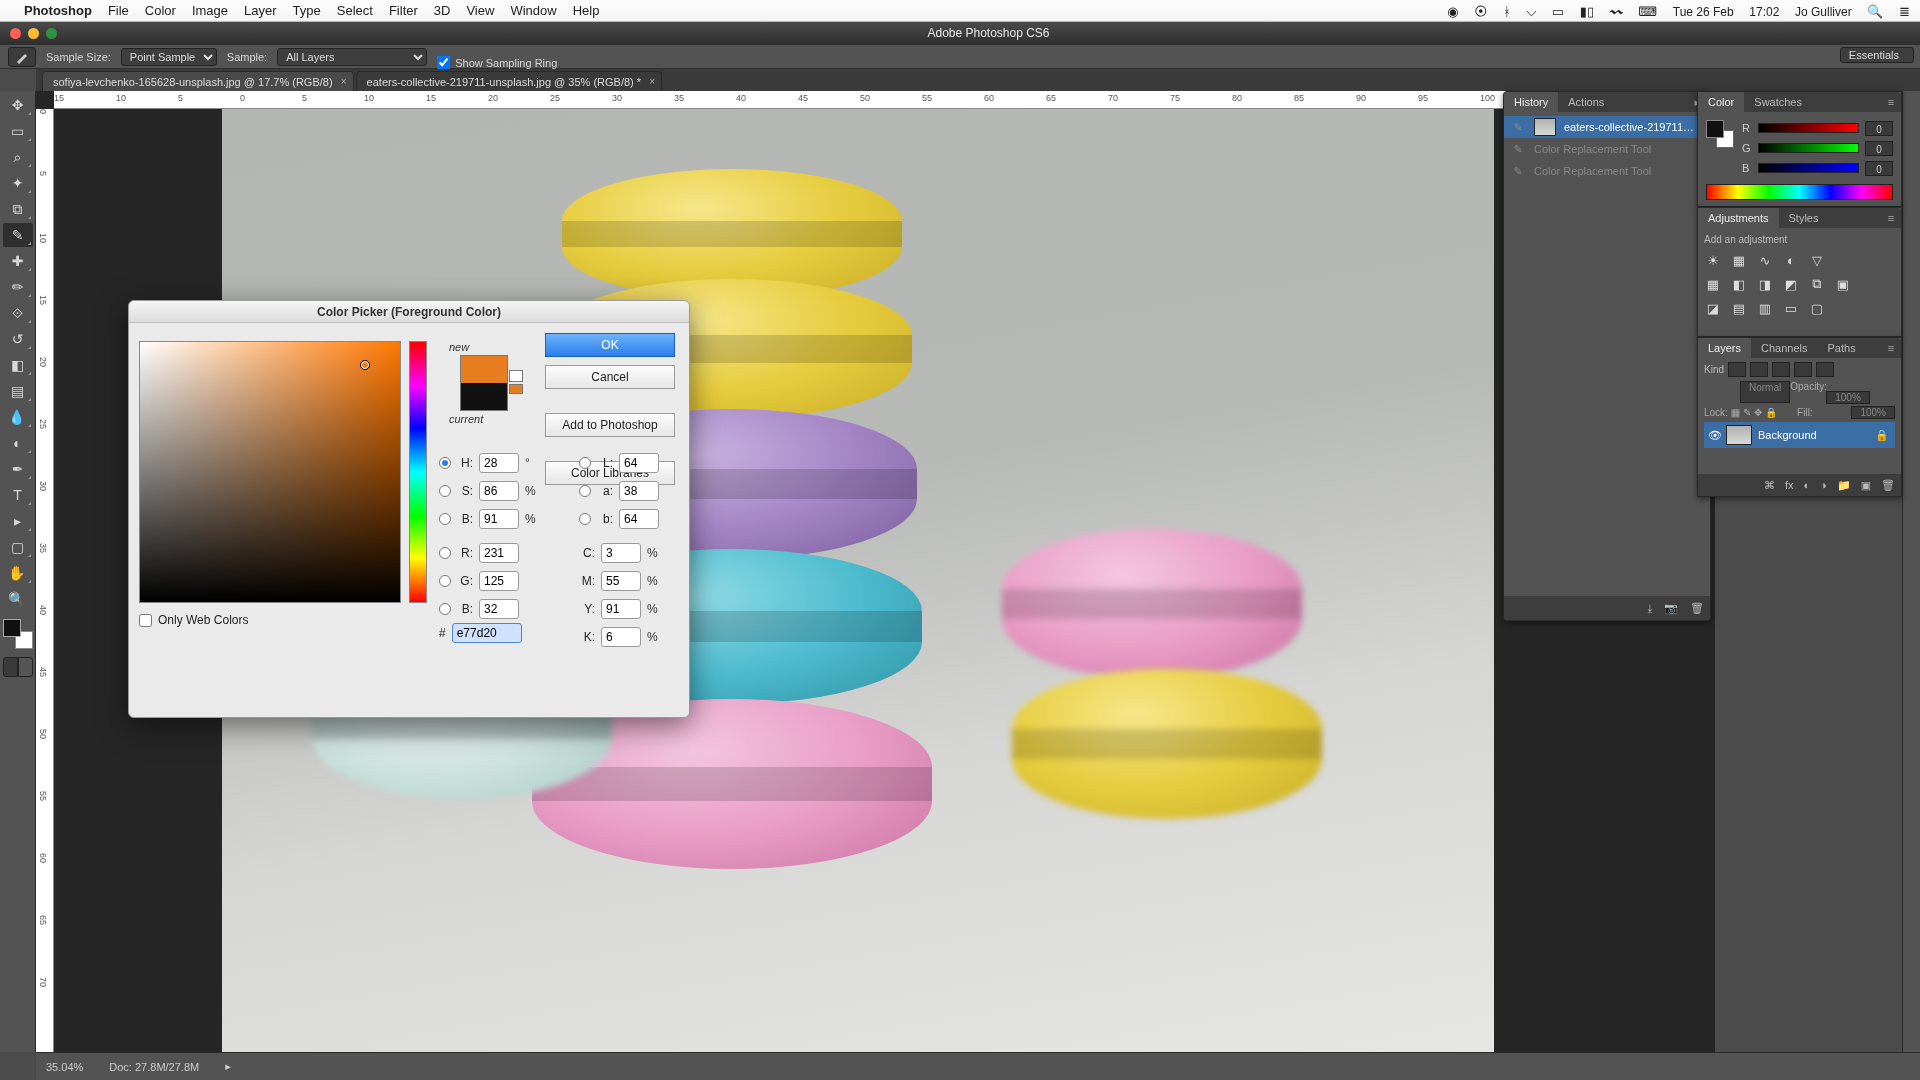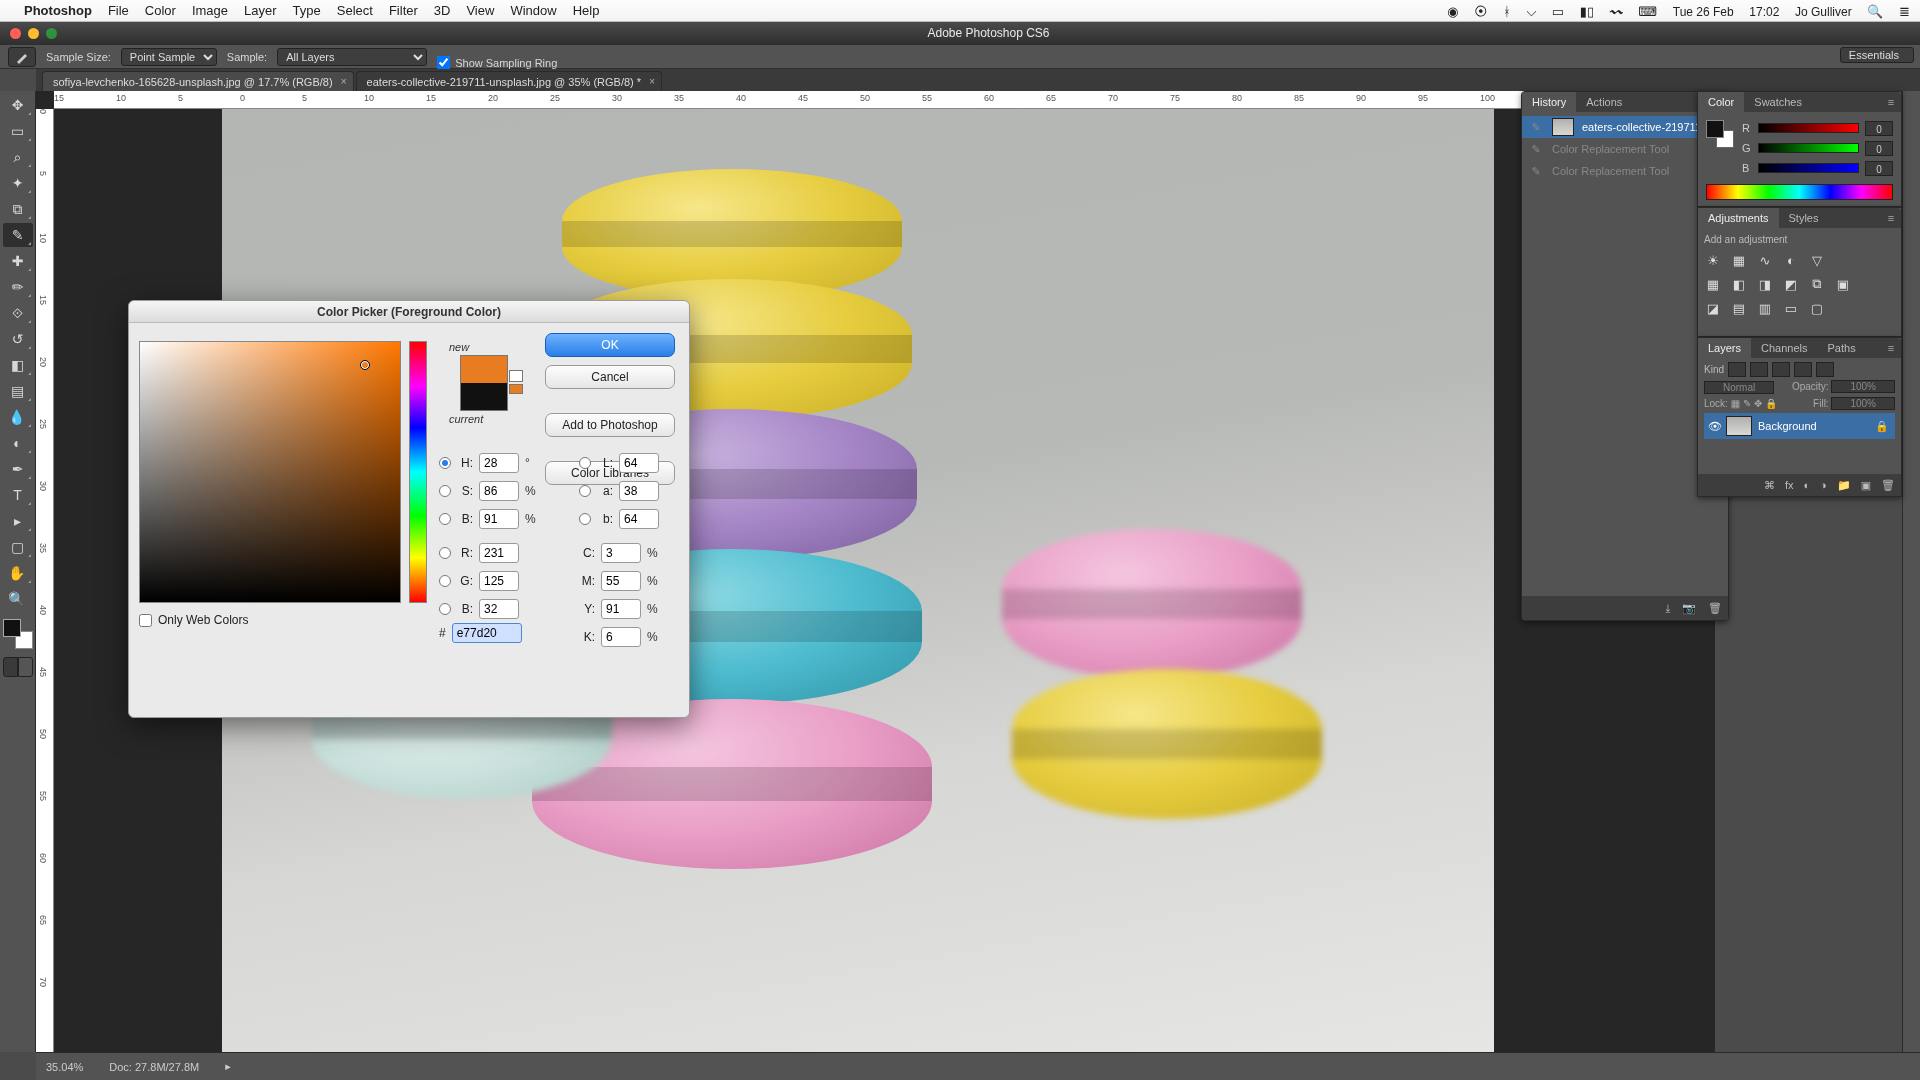--- a/index.html
+++ b/index.html
@@ -59,21 +59,21 @@
 .statusbar { position:absolute; left:36px; right:0; bottom:0; height:28px; background:#535353; border-top:1px solid #2a2a2a; display:flex; align-items:center; color:#ccc; font-size:11px; padding:0 10px; gap:26px; }
 
 .right-dock { position:absolute; top:91px; right:0; width:18px; bottom:28px; background:#535353; border-left:1px solid #2a2a2a; }
 
 .panel { background:#535353; border:1px solid #292929; border-radius:4px; box-shadow:0 2px 6px rgba(0,0,0,.5); position:absolute; color:#ccc; font-size:11px; }
 .panel .ptabs { height:20px; background:#3d3d3d; display:flex; align-items:stretch; border-radius:4px 4px 0 0; }
 .panel .ptabs .pt { padding:0 10px; display:flex; align-items:center; color:#bbb; cursor:default; }
 .panel .ptabs .pt.on { background:#535353; color:#eee; }
 .panel .ptabs .menu { margin-left:auto; width:20px; display:flex; align-items:center; justify-content:center; color:#aaa; }
 
-.history-panel { top:91px; right:191px; width:208px; height:530px; }
+.history-panel { top:91px; right:209px; width:208px; height:530px; }
 .history-panel .body { padding:4px 0; }
 .history-panel .hrow { display:flex; align-items:center; height:22px; padding:0 6px; gap:8px; }
 .history-panel .hrow.sel { background:#3b6ea5; color:#fff; }
 .history-panel .thumb { width:22px; height:18px; background:linear-gradient(#b0b0ae,#d8d8d4); border:1px solid #222; }
 .history-panel .ico { width:16px; text-align:center; color:#888; }
 .history-panel .footer { position:absolute; bottom:0; left:0; right:0; height:24px; background:#3d3d3d; display:flex; justify-content:flex-end; align-items:center; padding:0 6px; gap:12px; color:#bbb; border-radius:0 0 4px 4px; }
 
 .iconstrip { position:absolute; top:91px; right:181px; width:24px; background:#3d3d3d; border:1px solid #262626; border-radius:3px; padding:4px 0; display:flex; flex-direction:column; align-items:center; gap:14px; color:#ccc; font-size:14px; }
 
 .color-panel { top:91px; right:18px; width:205px; height:116px; border-radius:0; }
@@ -93,42 +93,42 @@
 .adj-panel .body { padding:6px; }
 .adj-panel .hint { font-size:10px; color:#bbb; margin-bottom:6px; }
 .adj-panel .irow { display:flex; gap:8px; margin-bottom:6px; justify-content:flex-start; }
 .adj-panel .irow span { width:18px; height:18px; display:flex; align-items:center; justify-content:center; color:#ddd; font-size:13px; }
 
 .layers-panel { top:337px; right:18px; width:205px; height:160px; border-radius:0; }
 .layers-panel .body { padding:4px 6px; }
 .layers-panel .filter { display:flex; gap:4px; margin-bottom:4px; align-items:center; }
 .layers-panel .filter .chip { width:18px; height:15px; background:#3a3a3a; border:1px solid #222; }
 .layers-panel .props { display:flex; justify-content:space-between; margin-bottom:4px; font-size:10px; color:#aaa; }
-.layers-panel .props span.v { background:#3a3a3a; border:1px solid #222; padding:0 18px; color:#888; }
+.layers-panel .props span.v { background:#3a3a3a; border:1px solid #222; padding:0 8px; color:#888;margin-left:36px; }
 .layers-panel .lrow { display:flex; align-items:center; height:26px; background:#3b6ea5; color:#fff; margin-top:4px; }
 .layers-panel .lrow .eye { width:22px; text-align:center; }
 .layers-panel .lrow .thumb { width:26px; height:20px; background:linear-gradient(#b0b0ae,#d8d8d4); border:1px solid #222; margin-right:6px; }
 .layers-panel .lrow .lock { margin-left:auto; margin-right:6px; }
 .layers-panel .footer { position:absolute; bottom:0; left:0; right:0; height:22px; background:#3d3d3d; display:flex; justify-content:flex-end; align-items:center; gap:10px; padding:0 6px; color:#bbb; font-size:11px; }
 
 
 .dialog { position:absolute; top:300px; left:128px; width:562px; height:418px; background:#eaeaea; border:1px solid #9a9a9a; border-radius:6px; box-shadow:0 8px 30px rgba(0,0,0,.5); color:#222; font-size:12px; }
 .dialog .titlebar { height:22px; background:linear-gradient(#f5f5f5,#dcdcdc); border-radius:6px 6px 0 0; display:flex; align-items:center; justify-content:center; font-size:12px; color:#333; border-bottom:1px solid #bcbcbc;font-weight:bold; }
 .dialog .content { position:relative; padding:14px; height:calc(100% - 22px); }
 .satval { position:absolute; top:18px; left:10px; width:262px; height:262px; background:linear-gradient(to top, #000, rgba(0,0,0,0)), linear-gradient(to right, #fff, rgba(255,255,255,0)), #ff7700; border:1px solid #888; }
 .satval .marker { position:absolute; width:10px; height:10px; border:1px solid #000; border-radius:50%; box-shadow:0 0 0 1px #fff inset; }
 .huebar { position:absolute; top:18px; left:280px; width:18px; height:262px; border:1px solid #888; background:linear-gradient(to bottom,#ff0000 0%,#ff00ff 17%,#0000ff 33%,#00ffff 50%,#00ff00 67%,#ffff00 83%,#ff0000 100%); }
 .newcur { position:absolute; top:18px; left:320px; width:70px; text-align:left;font-style:italic; }
 .newcur .box { width:48px; height:56px; margin:2px auto; border:1px solid #777; }
 .newcur .box .n{height:50%;background:#e77d20;} .newcur .box .c{height:50%;background:#111;}
 .newcur .lbl { font-size:11px; color:#333; }
 .webwarn { position:absolute; top:47px; left:380px; width:16px; height:16px; }
 .webwarn .w1{width:14px;height:12px;background:#fff;border:1px solid #777;} .webwarn .w2{width:14px;height:10px;background:#e77d20;border:1px solid #777;margin-top:2px;}
 .buttons { position:absolute; top:10px; right:14px; width:130px; display:flex; flex-direction:column; gap:8px; }
-.buttons button { height:24px; border-radius:7px; border:1px solid #9a9a9a; background:linear-gradient(#fdfdfd,#e6e6e6); font-size:12px; color:#222; }
+.buttons button { height:24px; border-radius:0; border:1px solid #9a9a9a; background:linear-gradient(#fdfdfd,#e6e6e6); font-size:12px; color:#222; }
 .buttons button.primary { background:linear-gradient(#6db3ff,#2a7ee8); color:#fff; border-color:#1860c0; }
 .onlyweb { position:absolute; top:290px; left:10px; display:flex; align-items:center; gap:6px; font-size:12px; color:#222; }
 .fields { position:absolute; top:126px; left:310px; right:14px; font-size:12px; }
 .frow { display:flex; align-items:center; height:28px; gap:6px; }
 .frow .radio { width:12px;height:12px;border:1px solid #777;border-radius:50%;background:#fff;display:inline-block;position:relative; }
 .frow .radio.on::after{content:"";position:absolute;top:2px;left:2px;width:6px;height:6px;border-radius:50%;background:#2a7ee8;}
 .frow label { width:16px; text-align:right; }
 .frow input { width:40px; height:20px; border:1px solid #999; border-radius:3px; padding:0 4px; font-size:12px; text-align:left; }
 .frow .suffix { width:14px; color:#333; }
 .frow .gap { width:28px; }

